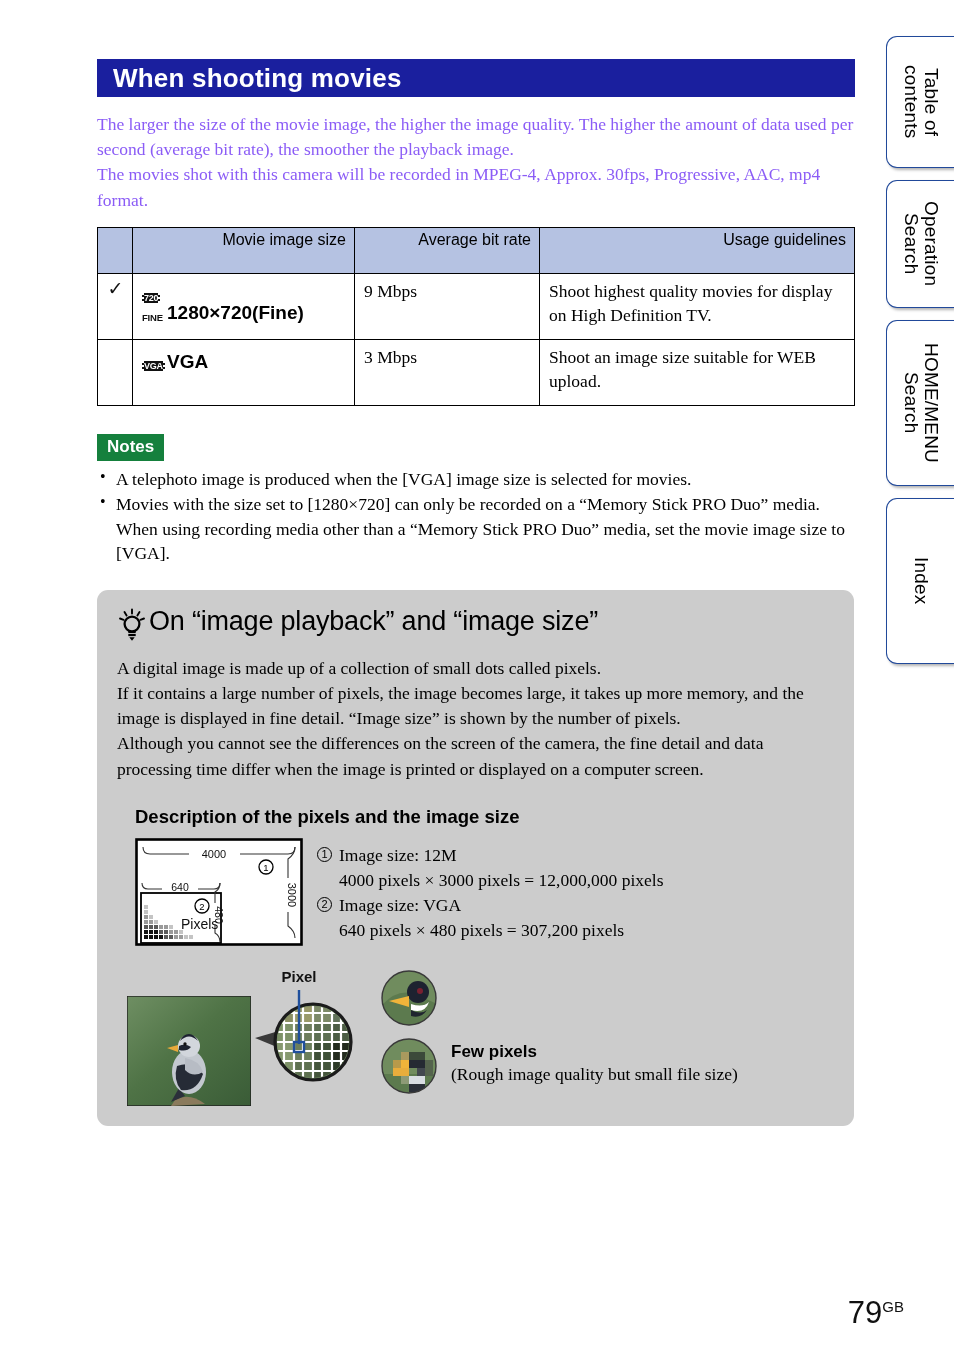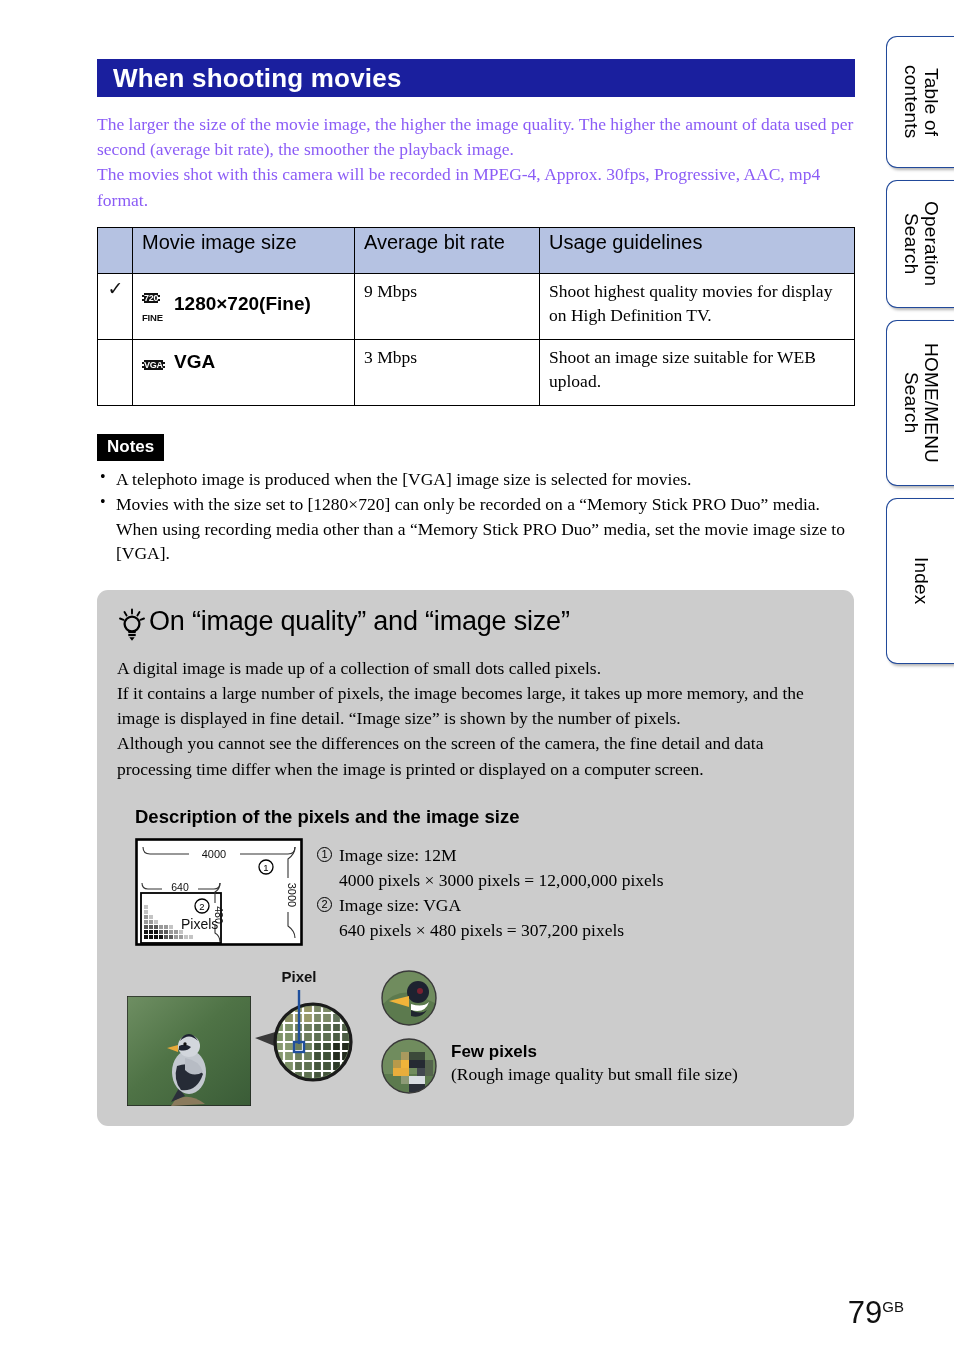--- a/index.html
+++ b/index.html
@@ -91,23 +91,23 @@
     table-layout: fixed;
   }
   table.spec th, table.spec td {
     border: 1.2px solid #000000;
     vertical-align: top;
     padding: 5px 8px 5px 9px;
   }
   table.spec thead th {
     background: #b5c2e2;
     font-family: "Liberation Sans", sans-serif;
-    font-size: 20px;
+    font-size: 16px;
     font-weight: normal;
-    text-align: left;
+    text-align: right;
     height: 46px;
     padding-top: 3px;
     padding-bottom: 3px;
   }
   .col-check { width: 35px; }
   .col-size  { width: 222px; }
   .col-rate  { width: 185px; }
   .col-use   { width: 315px; }
 
   td.c-check { text-align: center; padding-top: 9px; }
@@ -124,21 +124,21 @@
   td.c-rate, td.c-use {
     font-family: "Liberation Serif", serif;
     font-size: 17.5px;
     line-height: 1.40;
     padding-top: 8px;
   }
   tr.r1 td { height: 66px; }
   tr.r2 td { height: 66px; }
   tr.r3 td { height: 66px; }
 
-  .size-inline { display: flex; align-items: center; gap: 7px; padding-top: 6px; }
+  .size-inline { display: flex; align-items: flex-end; padding-top: 6px; }
   .size-stack  { padding-top: 4px; }
   .size-stack .lbl { margin-top: 1px; }
 
   
   .badge {
     display: inline-block;
     width: 25px;
     vertical-align: middle;
     line-height: 1;
     flex: 0 0 auto;
@@ -165,21 +165,21 @@
     text-align: center;
     line-height: 10px;
     letter-spacing: -0.2px;
   }
   .badge.onlystrip .strip { height: 13px; }
 
   
   .notes-tag {
     display: inline-block;
     margin-top: 28px;
-    background: #000000;
+    background: #15803d;
     color: #ffffff;
     font-family: "Liberation Sans", sans-serif;
     font-weight: bold;
     font-size: 17px;
     padding: 3px 10px 4px 10px;
   }
   ul.notes {
     margin: 6px 0 0 0;
     padding: 0;
     list-style: none;
@@ -403,21 +403,21 @@
           <line x1="7.5" y1="4" x2="9.6" y2="7.4"></line>
           <line x1="22.5" y1="4" x2="20.4" y2="7.4"></line>
           <line x1="3" y1="10.5" x2="6.6" y2="11.8"></line>
           <line x1="27" y1="10.5" x2="23.4" y2="11.8"></line>
         </g>
         <circle cx="15" cy="16" r="7.4" fill="none" stroke="#000" stroke-width="2.3"></circle>
         <rect x="11.3" y="23" width="7.4" height="2.1" fill="#000"></rect>
         <rect x="11.3" y="26" width="7.4" height="2.1" fill="#000"></rect>
         <path d="M12.3 29.2 L17.7 29.2 L15 32.8 Z" fill="#000"></path>
       </svg>
-      <h2>On “image quality” and “image size”</h2>
+      <h2>On “image playback” and “image size”</h2>
     </div>
 
     <div class="tip-body">
       <div>A digital image is made up of a collection of small dots called pixels.</div>
       <div>If it contains a large number of pixels, the image becomes large, it takes up more memory, and the image is displayed in fine detail. “Image size” is shown by the number of pixels.</div>
       <div>Although you cannot see the differences on the screen of the camera, the fine detail and data processing time differ when the image is printed or displayed on a computer screen.</div>
     </div>
 
     <h3 class="subhead">Description of the pixels and the image size</h3>
 

